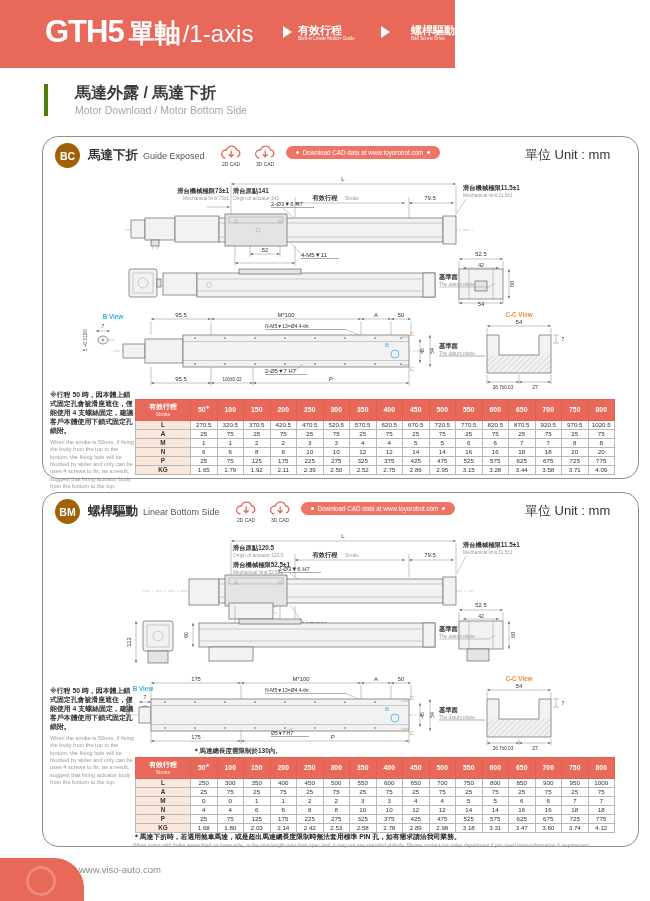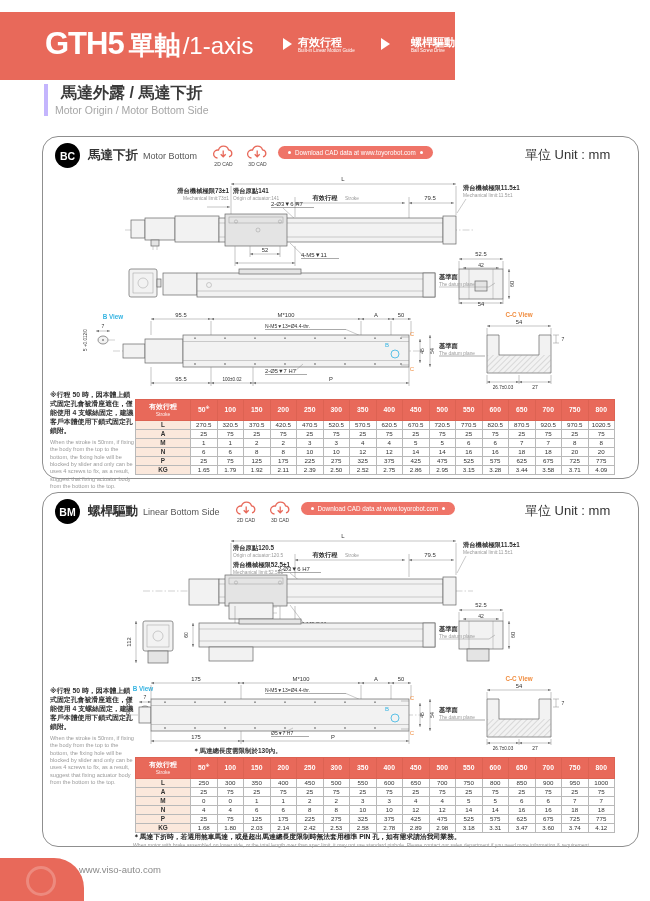--- a/index.html
+++ b/index.html
@@ -1,39 +1,39 @@
 <!DOCTYPE html>
 <html><head>
 <meta charset="utf-8">
 <style>
   html,body{margin:0;padding:0;background:#fff;}
   .page{position:relative;width:650px;height:901px;background:#fff;overflow:hidden;
         font-family:"Liberation Sans","DejaVu Sans",sans-serif;}
   
-  .banner{position:absolute;left:0;top:12px;width:455px;height:68px;background:#e8695a;}
+  .banner{position:absolute;left:0;top:0;width:455px;height:68px;background:#e8695a;}
   .banner-title{position:absolute;left:45px;top:14px;color:#fff;white-space:nowrap;}
   .bt-model{font-size:31px;font-weight:bold;letter-spacing:-1px;}
   .bt-cjk{font-size:26px;font-weight:bold;margin-left:5px;}
   .bt-axis{font-size:24px;font-weight:normal;margin-left:2px;}
   .feature{position:absolute;top:24px;display:flex;color:#fff;}
   .f1{left:283px;} .f2{left:381px;gap:15px;}
   .tri{width:0;height:0;border-left:9px solid #fff;border-top:6px solid transparent;
        border-bottom:6px solid transparent;margin:2px 6px 0 0;}
   .fcjk{font-size:11px;font-weight:bold;line-height:1.1;white-space:nowrap;}
   .fen{font-size:4.6px;line-height:1.3;white-space:nowrap;}
   
-  .sec{position:absolute;left:44px;top:84px;border-left:4px solid #c4b5fd;padding-left:7px;text-align:center;}
+  .sec{position:absolute;left:44px;top:84px;border-left:4px solid #4d7c0f;padding-left:27px;}
   .sec-t{font-size:16px;font-weight:bold;color:#3a3a3a;line-height:1.15;}
   .sec-s{font-size:10.5px;color:#a6a6a6;margin-top:2px;}
   
   .box{position:absolute;left:42px;width:595px;border:1.2px solid #8f8f8f;border-radius:16px;background:#fff;}
   #bc-box{top:136px;height:341px;}
   #bm-box{top:492px;height:353px;}
   .bhead{position:absolute;top:6px;left:12px;display:flex;align-items:center;}
-  .badge{width:25px;height:25px;border-radius:50%;background:#000000;color:#fff;font-size:10.5px;
+  .badge{width:25px;height:25px;border-radius:50%;background:#a16207;color:#fff;font-size:10.5px;
          font-weight:bold;display:flex;align-items:center;justify-content:center;flex:0 0 auto;}
   .btitle{margin-left:8px;font-size:12.5px;font-weight:bold;color:#333;white-space:nowrap;}
   .bsub{margin-left:5px;font-size:9px;color:#555;white-space:nowrap;}
   .cadgrp{margin-left:14px;display:flex;gap:9px;}
   .cad{display:flex;flex-direction:column;align-items:center;}
   .cad-label{font-size:5px;color:#444;margin-top:0px;}
   .pill{margin-left:8px;margin-top:-6px;background:#ef7468;color:#fff;font-size:6.3px;
         padding:3px 6px;border-radius:9px;white-space:nowrap;display:flex;align-items:center;}
   .pill::before,.pill::after{content:"";width:3px;height:3px;background:#fff;border-radius:50%;
         display:inline-block;margin:0 4px;}
@@ -122,28 +122,28 @@
       <span class="tri"></span>
       <span>
         <div class="fcjk">螺桿驅動</div>
         <div class="fen">Ball Screw Drive</div>
       </span>
     </div>
   </div>
 
   <div class="sec">
     <div class="sec-t">馬達外露 / 馬達下折</div>
-    <div class="sec-s">Motor Origin / Motor Bottom Side</div>
+    <div class="sec-s">Motor Download / Motor Bottom Side</div>
   </div>
 
   <div class="box" id="bc-box">
     <div class="bhead">
       <div class="badge">BC</div>
       <div class="btitle">馬達下折</div>
-      <div class="bsub">Motor Bottom</div>
+      <div class="bsub">Guide Exposed</div>
       <div class="cadgrp">
         <div class="cad">
           <svg width="25" height="16" viewBox="0 0 25 16">
             <path d="M6.5 13 a4 4 0 1 1 1-7.9 a5.2 5.2 0 0 1 10-0.3 a3.6 3.6 0 0 1 0.5 7.1" fill="none" stroke="#e8695a" stroke-width="1.3"></path>
             <path d="M12.2 5.5 v6 M9.7 9.2 l2.5 2.6 l2.5-2.6" fill="none" stroke="#e8695a" stroke-width="1.3"></path>
           </svg>
           <div class="cad-label">2D CAD</div>
         </div>
         <div class="cad">
           <svg width="25" height="16" viewBox="0 0 25 16">

